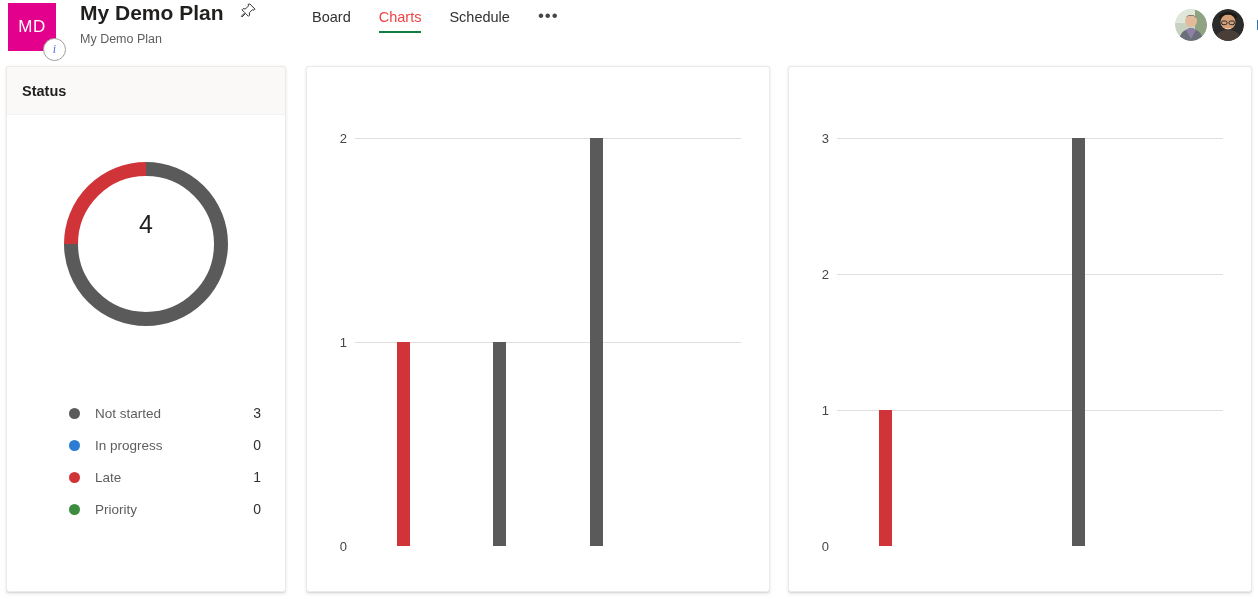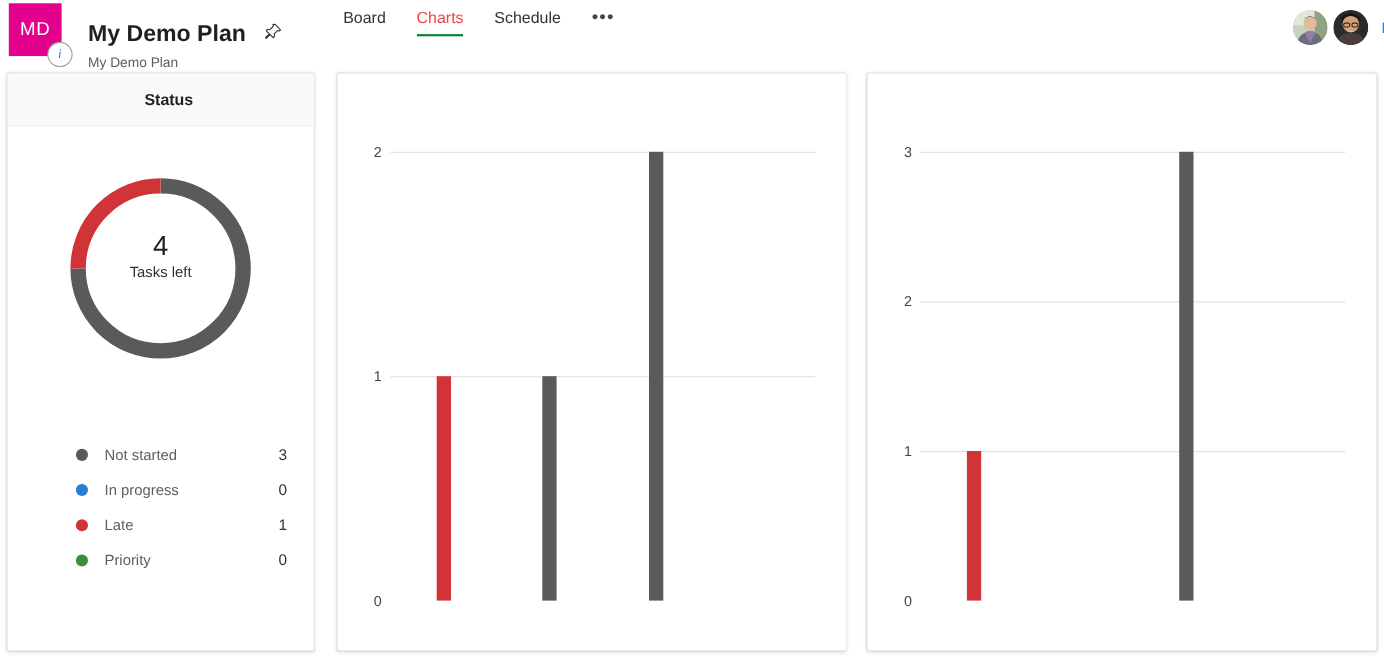--- a/index.html
+++ b/index.html
@@ -23,21 +23,21 @@
     display:flex;align-items:center;justify-content:center;
     font-size:17px;letter-spacing:.5px;
   }
   .info-badge{
     position:absolute;left:43px;top:38px;width:23px;height:23px;
     border-radius:50%;background:#ffffff;border:1px solid #a19f9d;
     display:flex;align-items:center;justify-content:center;
     font-size:12px;font-style:italic;color:#4f6bed;font-family:"Liberation Serif",serif;
     box-sizing:border-box;
   }
-  .title-block{position:absolute;left:80px;top:18px;}
+  .title-block{position:absolute;left:80px;top:0;}
   .plan-title{
     font-size:21px;font-weight:600;color:#201f1e;line-height:26px;
     display:inline-block;vertical-align:middle;
   }
   .pin-icon{
     display:inline-block;vertical-align:middle;margin-left:11px;
     width:18px;height:18px;position:relative;top:-2px;
   }
   .plan-sub{
     font-size:12.5px;color:#605e5c;margin-top:5px;line-height:16px;
@@ -70,21 +70,21 @@
 
   
   .card{
     position:absolute;background:#ffffff;
     border:1px solid #edebe9;border-radius:3px;
     box-shadow:0 1.2px 3.6px rgba(0,0,0,.10), 0 .3px .9px rgba(0,0,0,.07);
     box-sizing:border-box;overflow:hidden;
   }
   .card-head{
     height:48px;background:#faf9f8;border-bottom:1px solid #f3f2f1;
-    display:flex;align-items:center;padding-left:15px;box-sizing:border-box;justify-content:center;
+    display:flex;align-items:center;padding-left:15px;box-sizing:border-box;
   }
   .card-head-title{font-size:14.5px;font-weight:600;color:#201f1e;}
 
   #card-status{left:6px;top:66px;width:280px;height:526px;}
   #card-bucket{left:306px;top:66px;width:464px;height:526px;}
   #card-priority{left:788px;top:66px;width:464px;height:526px;}
 
   
   .donut-wrap{position:relative;width:100%;height:230px;margin-top:14px;}
   .donut-center{
@@ -191,21 +191,20 @@
 
   <div class="donut-wrap">
     <svg width="278" height="230" viewBox="0 0 278 230">
 
       <path d="M 139 40 A 75 75 0 1 1 64 115" fill="none" stroke="#5a5a5a" stroke-width="14"></path>
 
       <path d="M 64 115 A 75 75 0 0 1 139 40" fill="none" stroke="#d13438" stroke-width="14"></path>
     </svg>
     <div class="donut-center">
       <div class="donut-num">4</div>
-      <div class="donut-lbl">Tasks left</div>
     </div>
   </div>
 
   <div class="legend">
     <div class="legend-row">
       <span class="legend-dot" style="background:#5a5a5a"></span>
       <span class="legend-label">Not started</span>
       <span class="legend-count">3</span>
     </div>
     <div class="legend-row">

